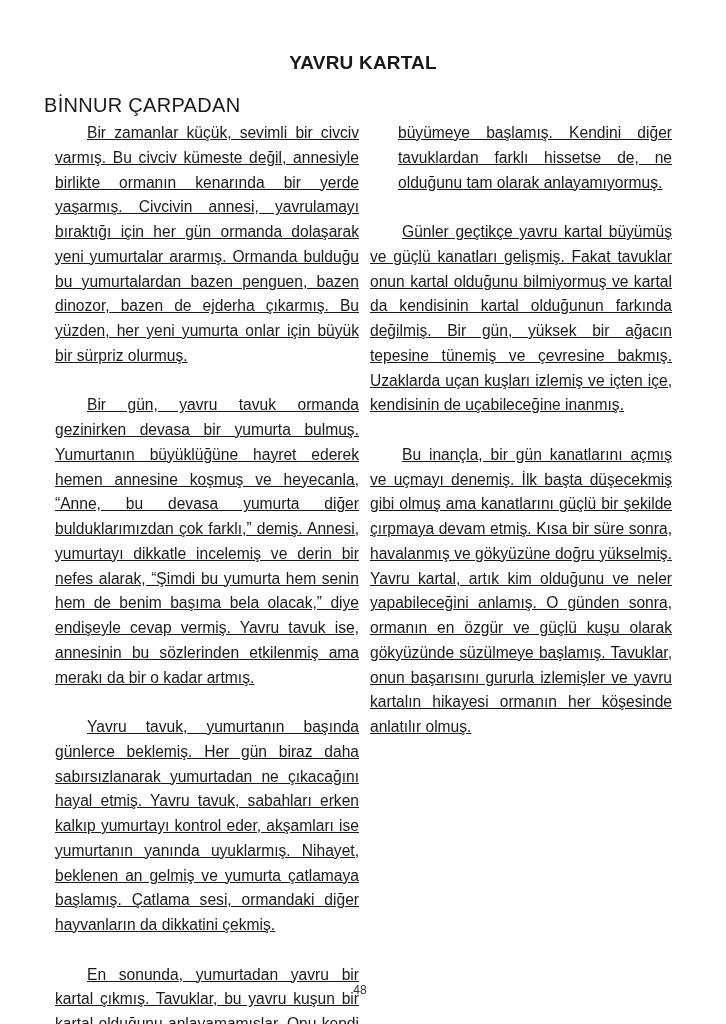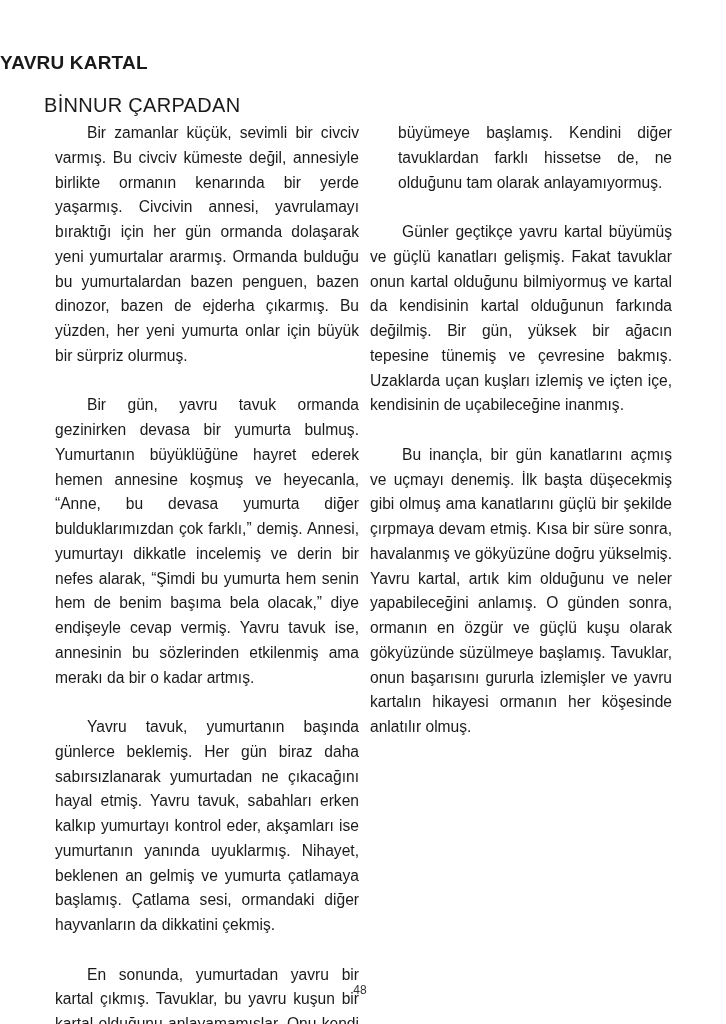--- a/index.html
+++ b/index.html
@@ -1,25 +1,25 @@
 <!DOCTYPE html>
 <html><head>
 <meta charset="utf-8">
 <style>
   html, body { margin: 0; padding: 0; background: #ffffff; }
   body { width: 726px; height: 1024px; position: relative; overflow: hidden;
          font-family: "Liberation Sans", "DejaVu Sans", sans-serif; color: #1a1a1a; }
-  .title { position: absolute; top: 52px; left: 0; width: 726px; 
+  .title { position: absolute; top: 52px; left: 0; width: 726px; text-align: center;
            font-size: 19px; font-weight: bold; letter-spacing: 0.2px; }
   .author { position: absolute; top: 94px; left: 44px; font-size: 20px; letter-spacing: 0.3px; }
   .col { position: absolute; top: 121px; width: 304px; font-size: 15.6px; line-height: 24.75px;
          text-align: justify; hyphens: manual; }
   .col.left { left: 55px; }
   .col.right { left: 370px; width: 302px; }
-  .col p { margin: 0 0 24.75px 0; text-indent: 32px; }
+  .col p { margin: 0 0 24.75px 0; text-indent: 32px; text-decoration: underline; }
   .col p.cont { text-indent: 0; margin-left: 28px; }
   .pagenum { position: absolute; top: 983px; left: 0; width: 720px; text-align: center;
              font-size: 12px; color: #333; }
 </style>
 </head>
 <body>
 
 <div class="title">YAVRU KARTAL</div>
 <div class="author">BİNNUR ÇARPADAN</div>
 

